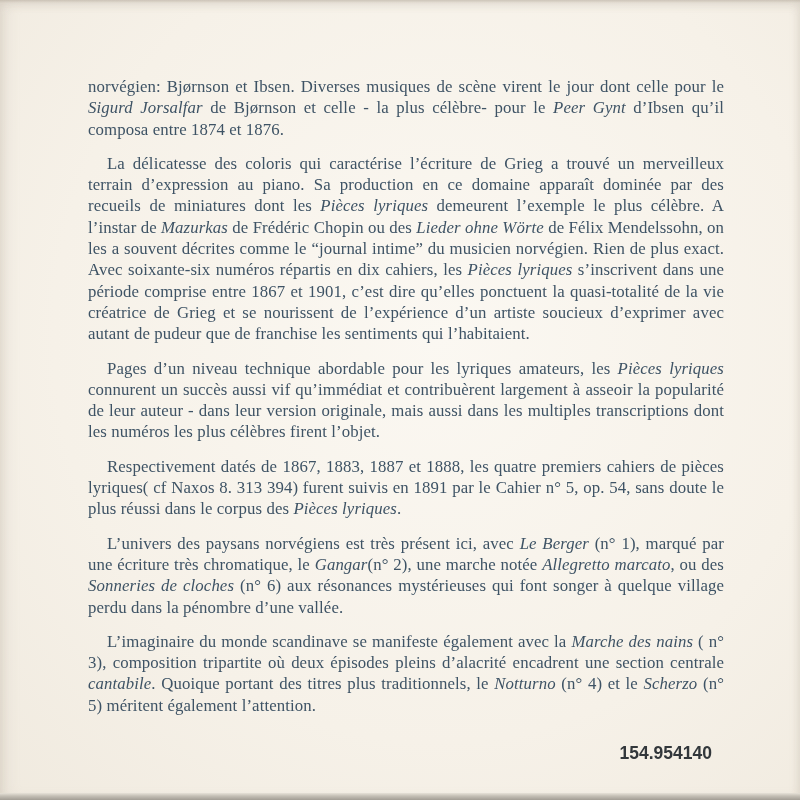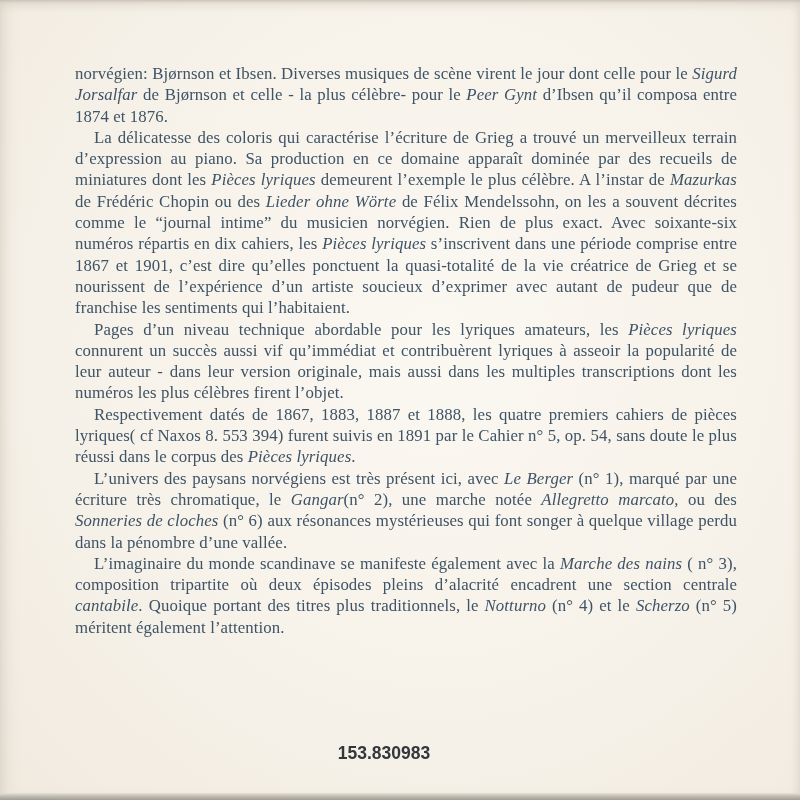--- a/index.html
+++ b/index.html
@@ -26,36 +26,36 @@
     left: 75px;
     right: 63px;
     top: 63px;
     color: #3e5365;
     font-size: 16.8px;
     line-height: 21.3px;
     text-align: justify;
     letter-spacing: 0.1px;
   }
   .text-block p {
-    margin: 0;
+    margin: 13px;
     padding: 0;
   }
   .text-block p.indent {
     text-indent: 19px;
   }
   .text-block .it {
     font-style: italic;
   }
   .footer {
     position: absolute;
     left: 56px;
     right: 88px;
     bottom: 36px;
     display: flex;
-    justify-content: center;
+    justify-content: flex-end;
     align-items: baseline;
     font-family: "Liberation Sans", sans-serif;
     font-weight: bold;
     font-size: 17.5px;
     color: #32373b;
   }
   .scan-edge-bottom {
     position: absolute;
     left: 0;
     right: 0;
@@ -74,25 +74,25 @@
 </style>
 </head>
 <body>
 
 <div class="page">
   <div class="scan-edge-top"></div>
 
   <div class="text-block">
       <p><span>norvégien: Bjørnson et Ibsen. Diverses musiques de scène virent le jour dont celle pour le </span><span class="it">Sigurd Jorsalfar</span><span> de Bjørnson et celle - la plus célèbre- pour le </span><span class="it">Peer Gynt</span><span> d’Ibsen qu’il composa entre 1874 et 1876.</span></p>
       <p class="indent"><span>La délicatesse des coloris qui caractérise l’écriture de Grieg a trouvé un merveilleux terrain d’expression au piano. Sa production en ce domaine apparaît dominée par des recueils de miniatures dont les </span><span class="it">Pièces lyriques</span><span> demeurent l’exemple le plus célèbre. A l’instar de </span><span class="it">Mazurkas</span><span> de Frédéric Chopin ou des </span><span class="it">Lieder ohne Wörte</span><span> de Félix Mendelssohn, on les a souvent décrites comme le “journal intime” du musicien norvégien. Rien de plus exact. Avec soixante-six numéros répartis en dix cahiers, les </span><span class="it">Pièces lyriques</span><span> s’inscrivent dans une période comprise entre 1867 et 1901, c’est dire qu’elles ponctuent la quasi-totalité de la vie créatrice de Grieg et se nourissent de l’expérience d’un artiste soucieux d’exprimer avec autant de pudeur que de franchise les sentiments qui l’habitaient.</span></p>
-      <p class="indent"><span>Pages d’un niveau technique abordable pour les lyriques amateurs, les </span><span class="it">Pièces lyriques</span><span> connurent un succès aussi vif qu’immédiat et contribuèrent lyriques à asseoir la popularité de leur auteur - dans leur version originale, mais aussi dans les multiples transcriptions dont les numéros les plus célèbres firent l’objet.</span></p>
-      <p class="indent"><span>Respectivement datés de 1867, 1883, 1887 et 1888, les quatre premiers cahiers de pièces lyriques( cf Naxos 8. 553 394) furent suivis en 1891 par le Cahier n° 5, op. 54, sans doute le plus réussi dans le corpus des </span><span class="it">Pièces lyriques</span><span>.</span></p>
+      <p class="indent"><span>Pages d’un niveau technique abordable pour les lyriques amateurs, les </span><span class="it">Pièces lyriques</span><span> connurent un succès aussi vif qu’immédiat et contribuèrent largement à asseoir la popularité de leur auteur - dans leur version originale, mais aussi dans les multiples transcriptions dont les numéros les plus célèbres firent l’objet.</span></p>
+      <p class="indent"><span>Respectivement datés de 1867, 1883, 1887 et 1888, les quatre premiers cahiers de pièces lyriques( cf Naxos 8. 313 394) furent suivis en 1891 par le Cahier n° 5, op. 54, sans doute le plus réussi dans le corpus des </span><span class="it">Pièces lyriques</span><span>.</span></p>
       <p class="indent"><span>L’univers des paysans norvégiens est très présent ici, avec </span><span class="it">Le Berger</span><span> (n° 1), marqué par une écriture très chromatique, le </span><span class="it">Gangar</span><span>(n° 2), une marche notée </span><span class="it">Allegretto marcato</span><span>, ou des </span><span class="it">Sonneries de cloches</span><span> (n° 6) aux résonances mystérieuses qui font songer à quelque village perdu dans la pénombre d’une vallée.</span></p>
       <p class="indent"><span>L’imaginaire du monde scandinave se manifeste également avec la </span><span class="it">Marche des nains</span><span> ( n° 3), composition tripartite où deux épisodes pleins d’alacrité encadrent une section centrale </span><span class="it">cantabile</span><span>. Quoique portant des titres plus traditionnels, le </span><span class="it">Notturno</span><span> (n° 4) et le </span><span class="it">Scherzo</span><span> (n° 5) méritent également l’attention.</span></p>
     </div>
 
   <div class="footer">
     <span>15</span>
-    <span>3.830983</span>
+    <span>4.954140</span>
   </div>
 
   <div class="scan-edge-bottom"></div>
 </div>
 
 </body></html>

